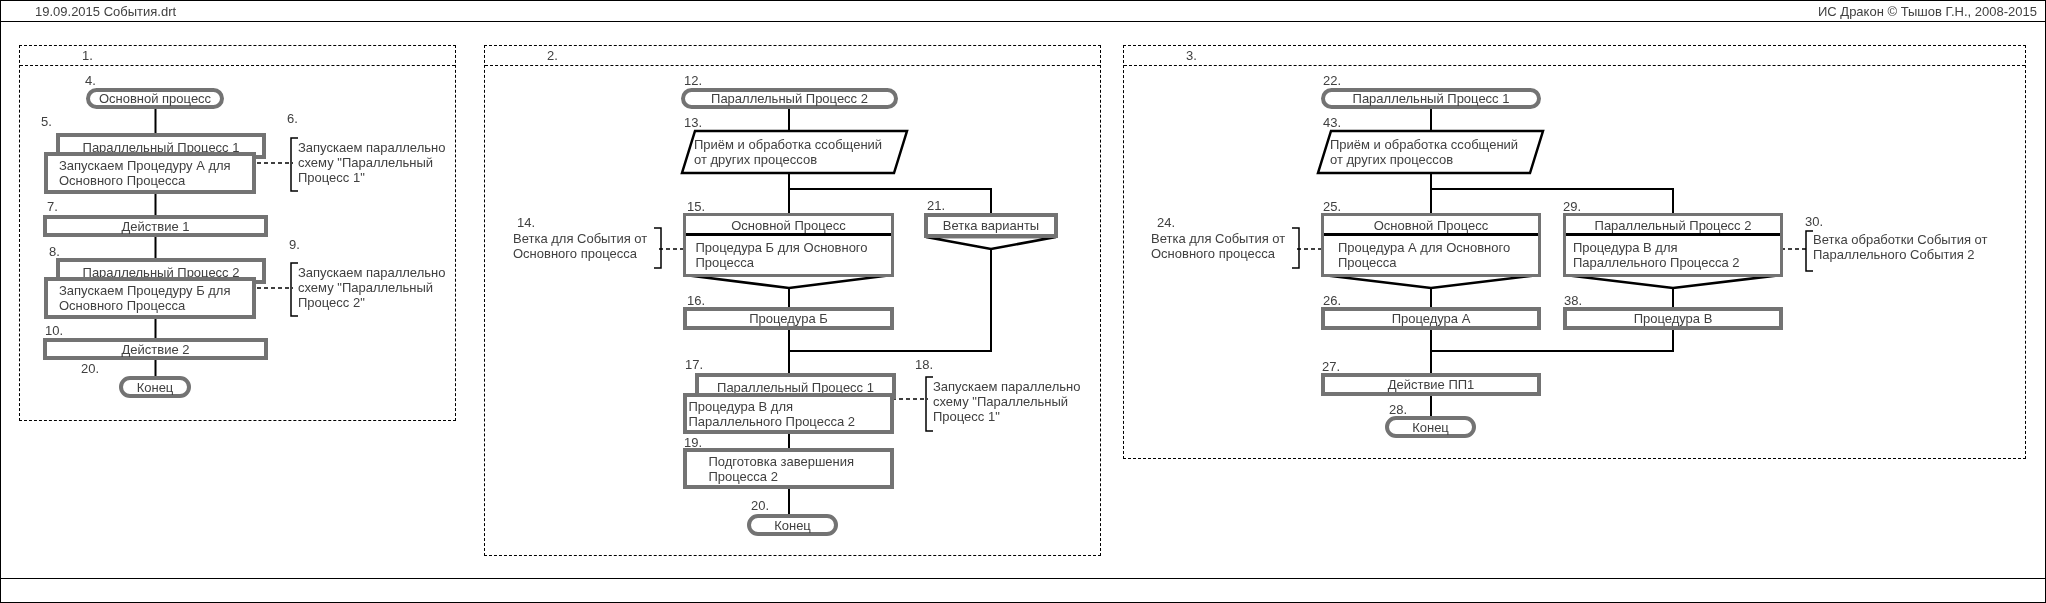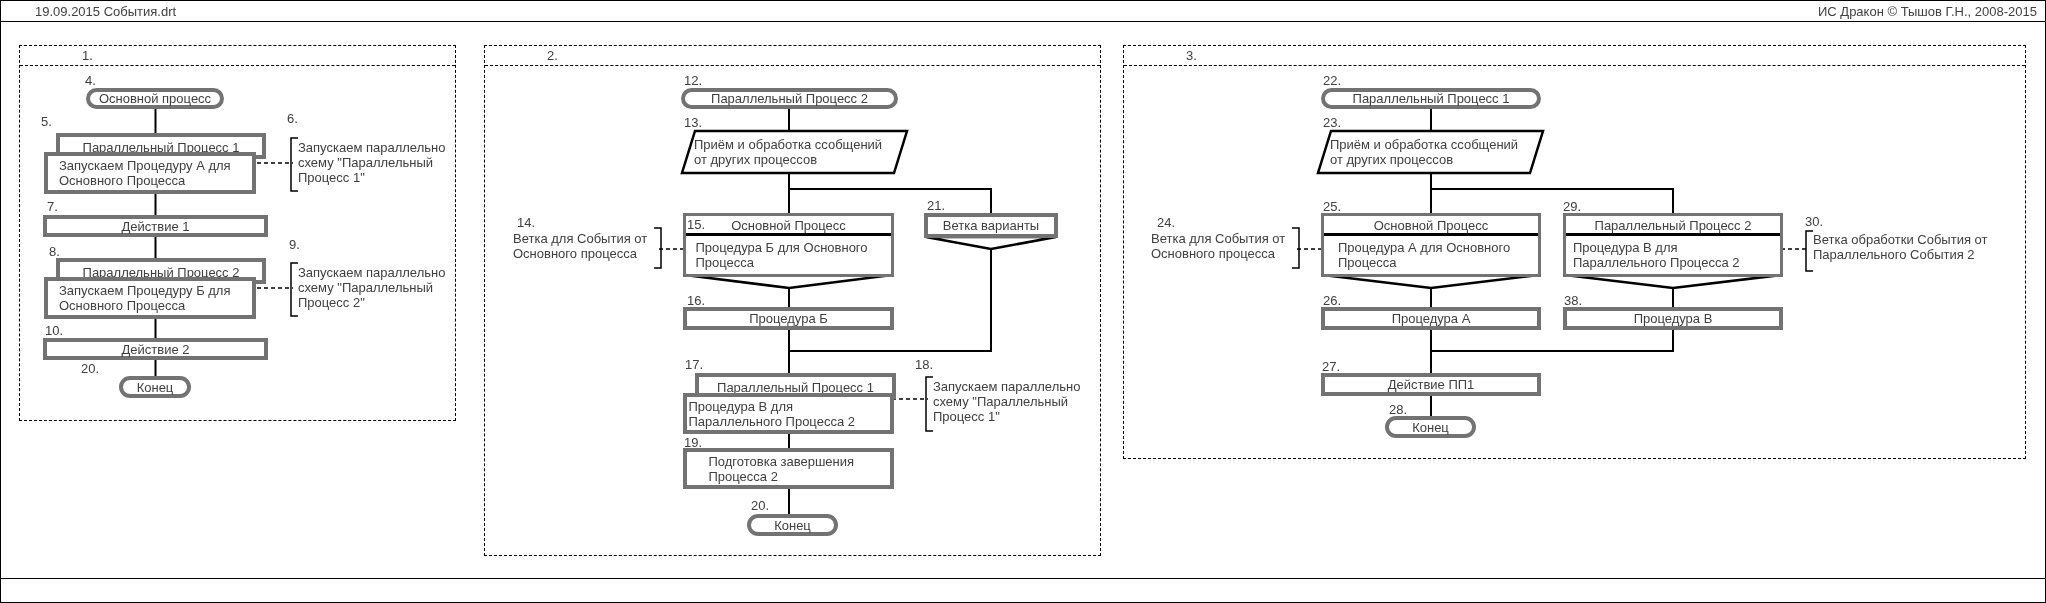--- a/index.html
+++ b/index.html
@@ -136,21 +136,21 @@
   <span class="num" style="left:683px;top:114px">13.</span>
   <div class="cmt" style="left:682px;top:132px;width:212px;display:flex;align-items:center;justify-content:center;height:38px">
     <span class="txt" style="width:190px">Приём и обработка ссобщений от других процессов</span>
   </div>
 
   <span class="num" style="left:516px;top:214px">14.</span>
   <div class="cmt" style="left:512px;top:230px;width:140px">
     <span>Ветка для События от Основного процесса</span>
   </div>
 
-  <span class="num" style="left:686px;top:216px">15.</span>
+  <span class="num" style="left:686px;top:198px">15.</span>
   <div class="shape thick hbox" style="left:682px;top:212px;width:211px;height:64px">
     <div class="hd">Основной Процесс</div>
     <div class="bd">
         <span class="txt" style="width:186px">Процедура Б для Основного Процесса</span>
       </div>
   </div>
 
   <span class="num" style="left:926px;top:197px">21.</span>
   <div class="shape" style="left:923px;top:212px;width:134px;height:25px">
     <span>Ветка варианты</span>
@@ -182,21 +182,21 @@
   <span class="num" style="left:750px;top:497px">20.</span>
   <div class="shape stadium" style="left:746px;top:513px;width:91px;height:22px">
     <span>Конец</span>
   </div>
 
   <span class="num" style="left:1322px;top:72px">22.</span>
   <div class="shape stadium" style="left:1320px;top:87px;width:220px;height:21px">
     <span>Параллельный Процесс 1</span>
   </div>
 
-  <span class="num" style="left:1322px;top:114px">23.</span>
+  <span class="num" style="left:1322px;top:114px">43.</span>
   <div class="cmt" style="left:1318px;top:132px;width:212px;display:flex;align-items:center;justify-content:center;height:38px">
     <span class="txt" style="width:190px">Приём и обработка ссобщений от других процессов</span>
   </div>
 
   <span class="num" style="left:1156px;top:214px">24.</span>
   <div class="cmt" style="left:1150px;top:230px;width:140px">
     <span>Ветка для События от Основного процесса</span>
   </div>
 
   <span class="num" style="left:1322px;top:198px">25.</span>

